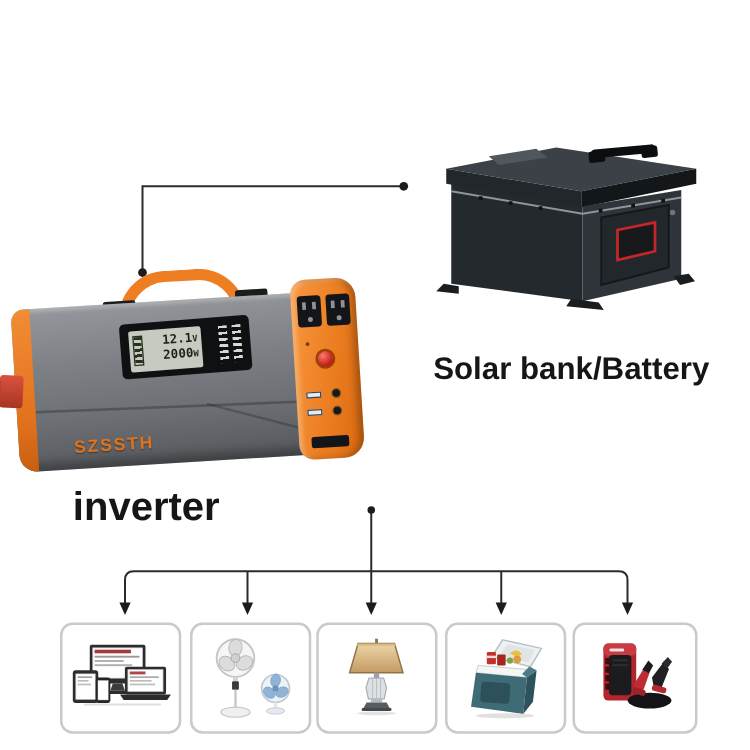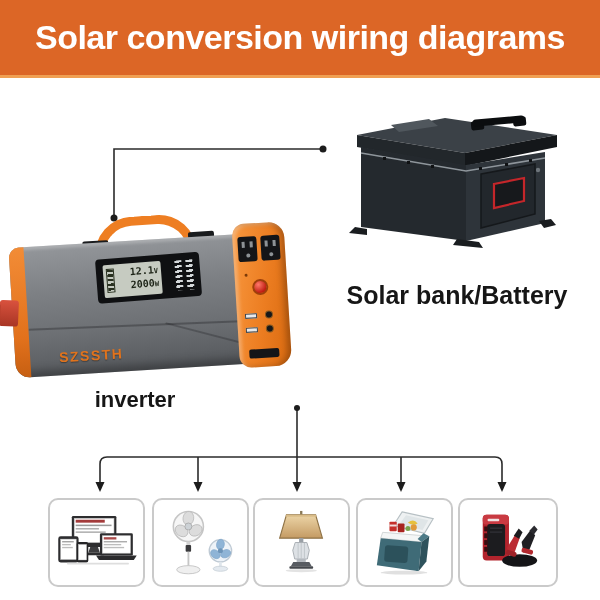--- a/index.html
+++ b/index.html
@@ -59,37 +59,34 @@
   .outlet i:nth-child(1){left:4px;top:5px;width:3px;height:6px;}
   .outlet i:nth-child(2){right:4px;top:5px;width:3px;height:6px;}
   .outlet i:nth-child(3){left:8px;bottom:4px;width:4px;height:4px;border-radius:50%;}
   .pwr-btn{position:absolute;left:17px;top:56px;width:16px;height:16px;border-radius:50%;
     background:radial-gradient(circle at 35% 30%,#ff7a6a,#c01d14 70%);border:2px solid #9f3f0b;box-sizing:border-box;}
   .pwr-dot{position:absolute;left:10px;top:50px;width:3px;height:3px;border-radius:50%;background:#7c3a08;}
   .ports{position:absolute;left:8px;top:88px;display:grid;grid-template-columns:14px 10px;gap:6px 6px;align-items:center;}
   .usb{width:12px;height:5px;background:#e8eaec;border:1px solid #40454a;box-sizing:border-box;}
   .rport{width:8px;height:8px;border-radius:50%;background:#17181a;border:1.5px solid #8a5a20;box-sizing:border-box;}
   .vent{position:absolute;left:10px;bottom:9px;width:30px;height:9px;background:#141518;border-radius:2px;}
-  .inverter-label{position:absolute;left:70px;top:387px;width:130px;text-align:center;
-    font-size:22px;font-weight:bold;color:#161616;}
+  .inverter-label{position:absolute;left:52px;top:387px;width:130px;text-align:center;
+    font-size:32px;font-weight:bold;color:#161616;}
 
   
   .app-box{position:absolute;top:498px;height:89px;background:#fff;border:2px solid #cacaca;
     border-radius:10px;box-sizing:border-box;display:flex;align-items:center;justify-content:center;}
   .b1{left:48px;width:97px;} .b2{left:152px;width:97px;} .b3{left:253px;width:97px;}
   .b4{left:356px;width:97px;} .b5{left:458px;width:100px;}
 </style>
 </head>
 <body>
 
 <div class="page">
 
-  <header class="banner">
-    <h1>Solar conversion wiring diagrams</h1>
-  </header>
 
   <svg class="wires" viewBox="0 0 600 600">
     <g stroke="#2b2b2b" stroke-width="1.6" fill="none">
       <path d="M114,218 V149 H323"></path>
       <path d="M297,408 V457"></path>
       <path d="M100,483 V464 Q100,457 107,457 H495 Q502,457 502,464 V483"></path>
       <path d="M198,457 V483"></path>
       <path d="M297,457 V483"></path>
       <path d="M401,457 V483"></path>
     </g>

